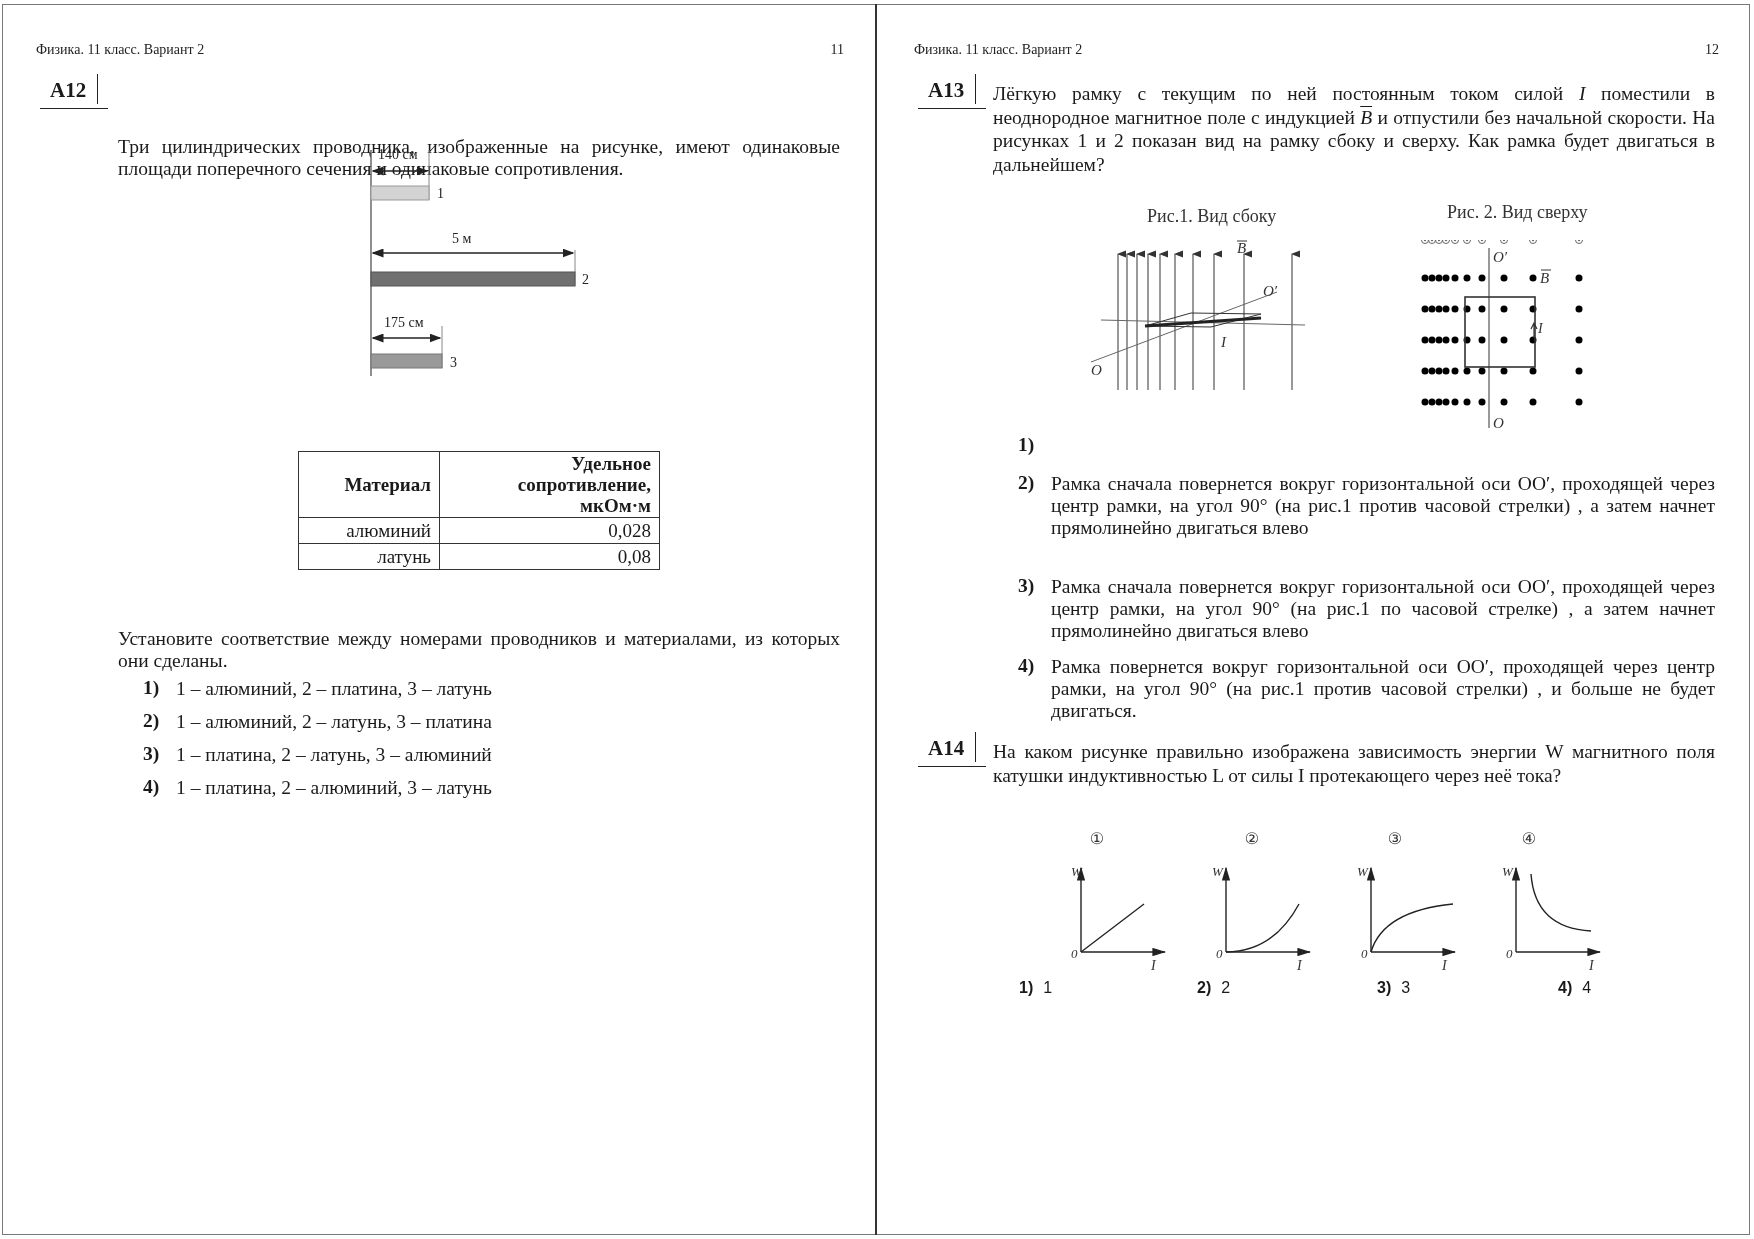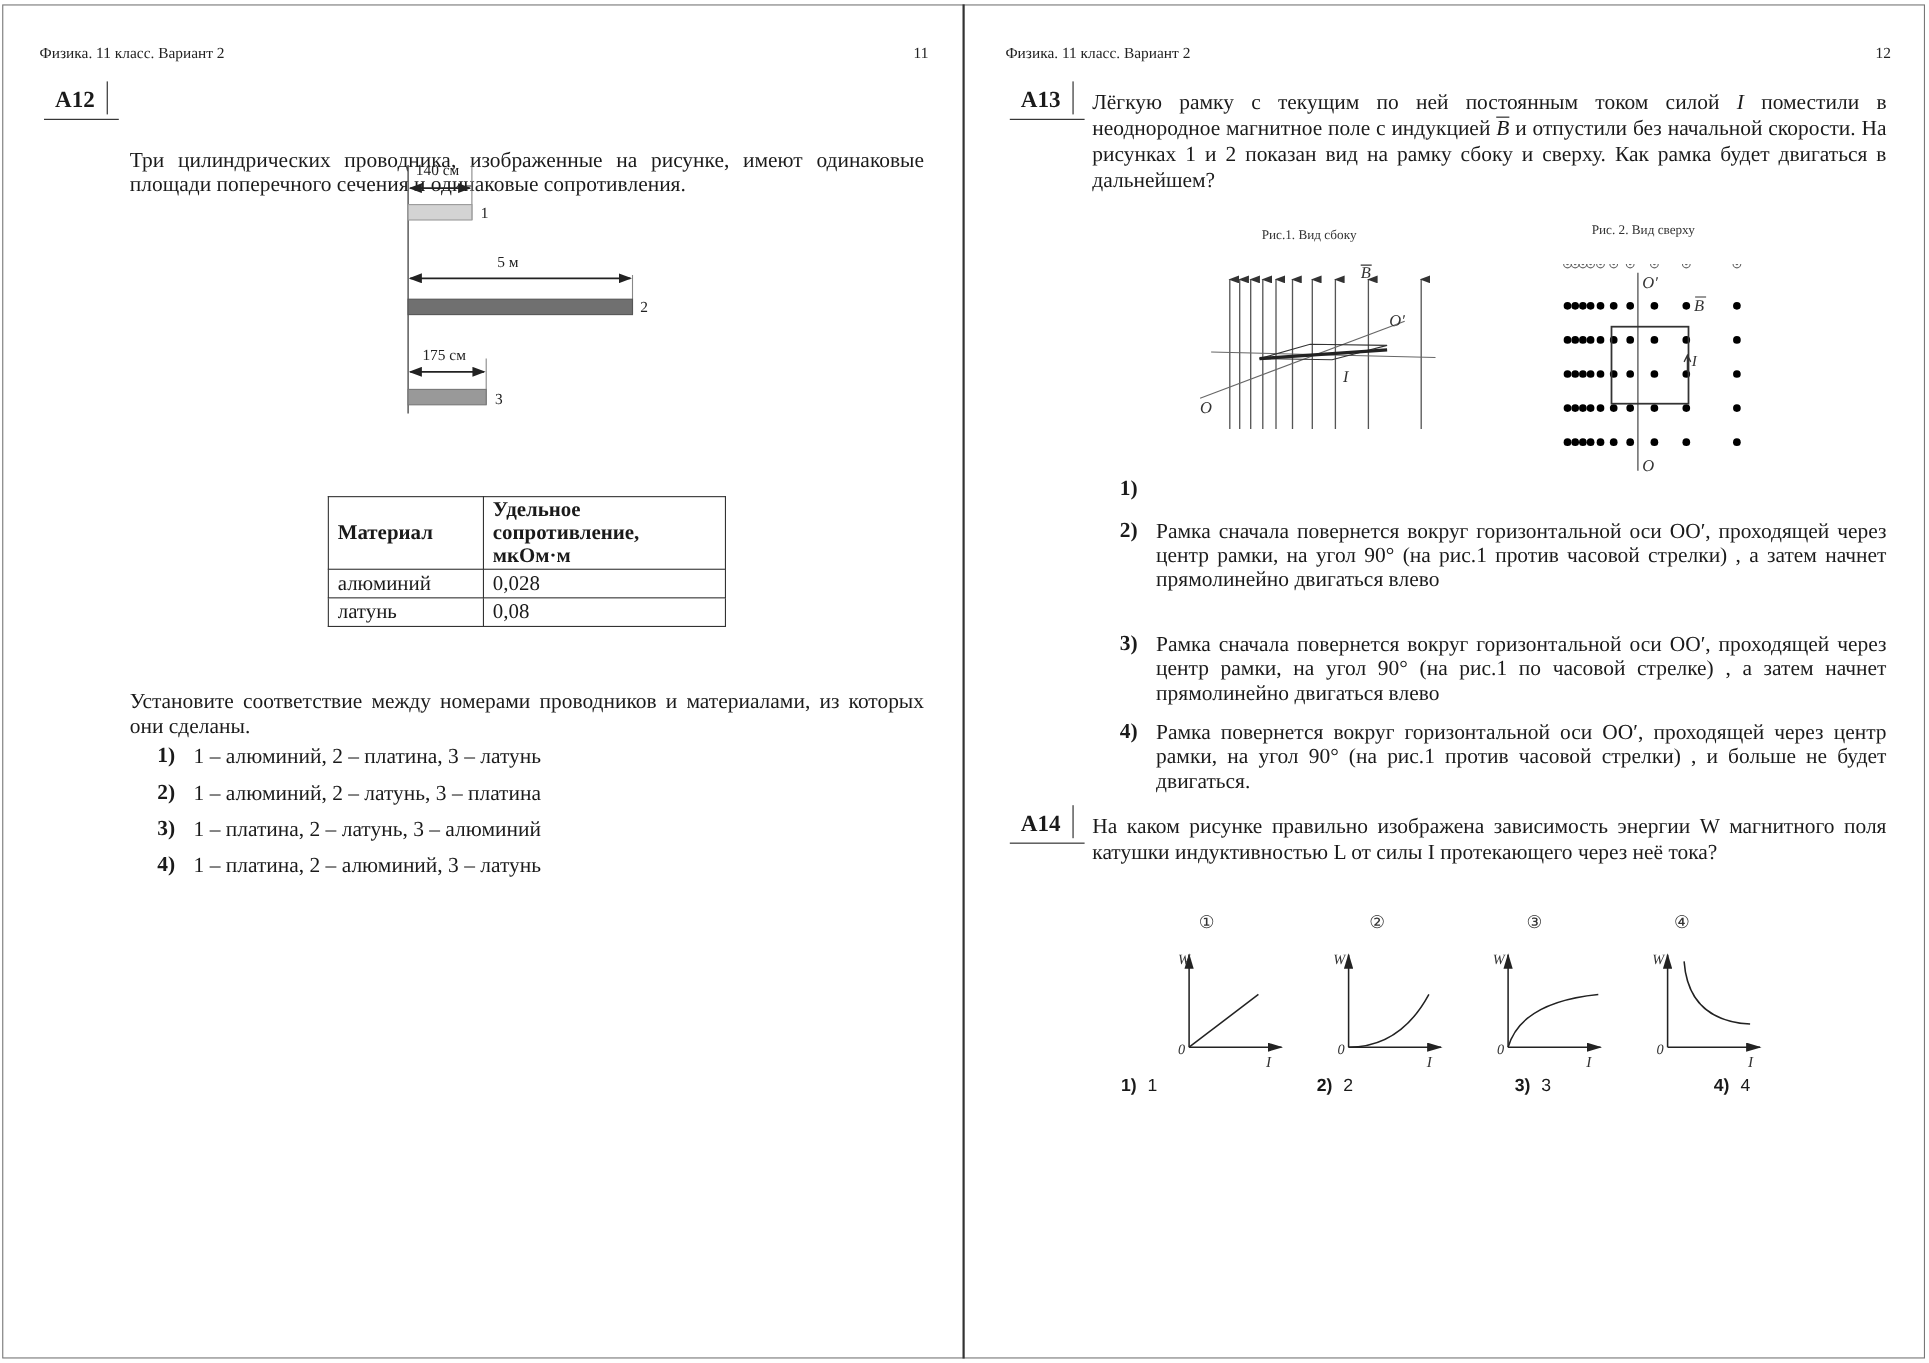--- a/index.html
+++ b/index.html
@@ -16,23 +16,23 @@
   .hdr .t { position: absolute; left: 0; white-space: nowrap; }
   .hdr .n { position: absolute; white-space: nowrap; }
   .qlabel { position: absolute; font-family: "Liberation Serif", serif; font-weight: bold; font-size: 21px; }
   .qlabel .under { position: absolute; left: -10px; bottom: -6px; width: 68px; height: 1px; background: #222; }
   .qlabel .bar { position: absolute; right: -12px; top: -4px; width: 1px; height: 30px; background: #222; }
   .ptext { position: absolute; font-family: "Liberation Serif", serif; font-size: 19.5px; line-height: 22px; text-align: justify; }
   .ptext.last-left { text-align-last: left; }
   .opt { position: absolute; font-family: "Liberation Serif", serif; font-size: 19.5px; line-height: 22px; text-align: justify; }
   .opt .num { position: absolute; left: -33px; top: -1px; font-weight: bold; }
   .it { font-style: italic; }
-  .cap { position: absolute; font-family: "Liberation Serif", serif; font-size: 12px; color: #333; white-space: nowrap; }
+  .cap { position: absolute; font-family: "Liberation Serif", serif; font-size: 18px; color: #333; white-space: nowrap; }
   table.res { position: absolute; border-collapse: collapse; font-family: "Liberation Serif", serif; font-size: 19px; }
-  table.res th, table.res td { border: 1.5px solid #333; text-align: left; padding: 0 8px; }
+  table.res th, table.res td { border: 1.5px solid #333; text-align: right; padding: 0 8px; }
   table.res th { font-weight: bold; font-size: 19px; line-height: 21px; }
   table.res td { line-height: 25px; height: 25px; }
   svg text { font-family: "Liberation Serif", serif; }
   .ans14 { position: absolute; font-family: Liberation Sans, sans-serif; font-size: 16px; white-space: nowrap; }
   .ans14 b { margin-right: 10px; }
 </style>
 </head>
 <body>
 
 <div class="frame"></div>

